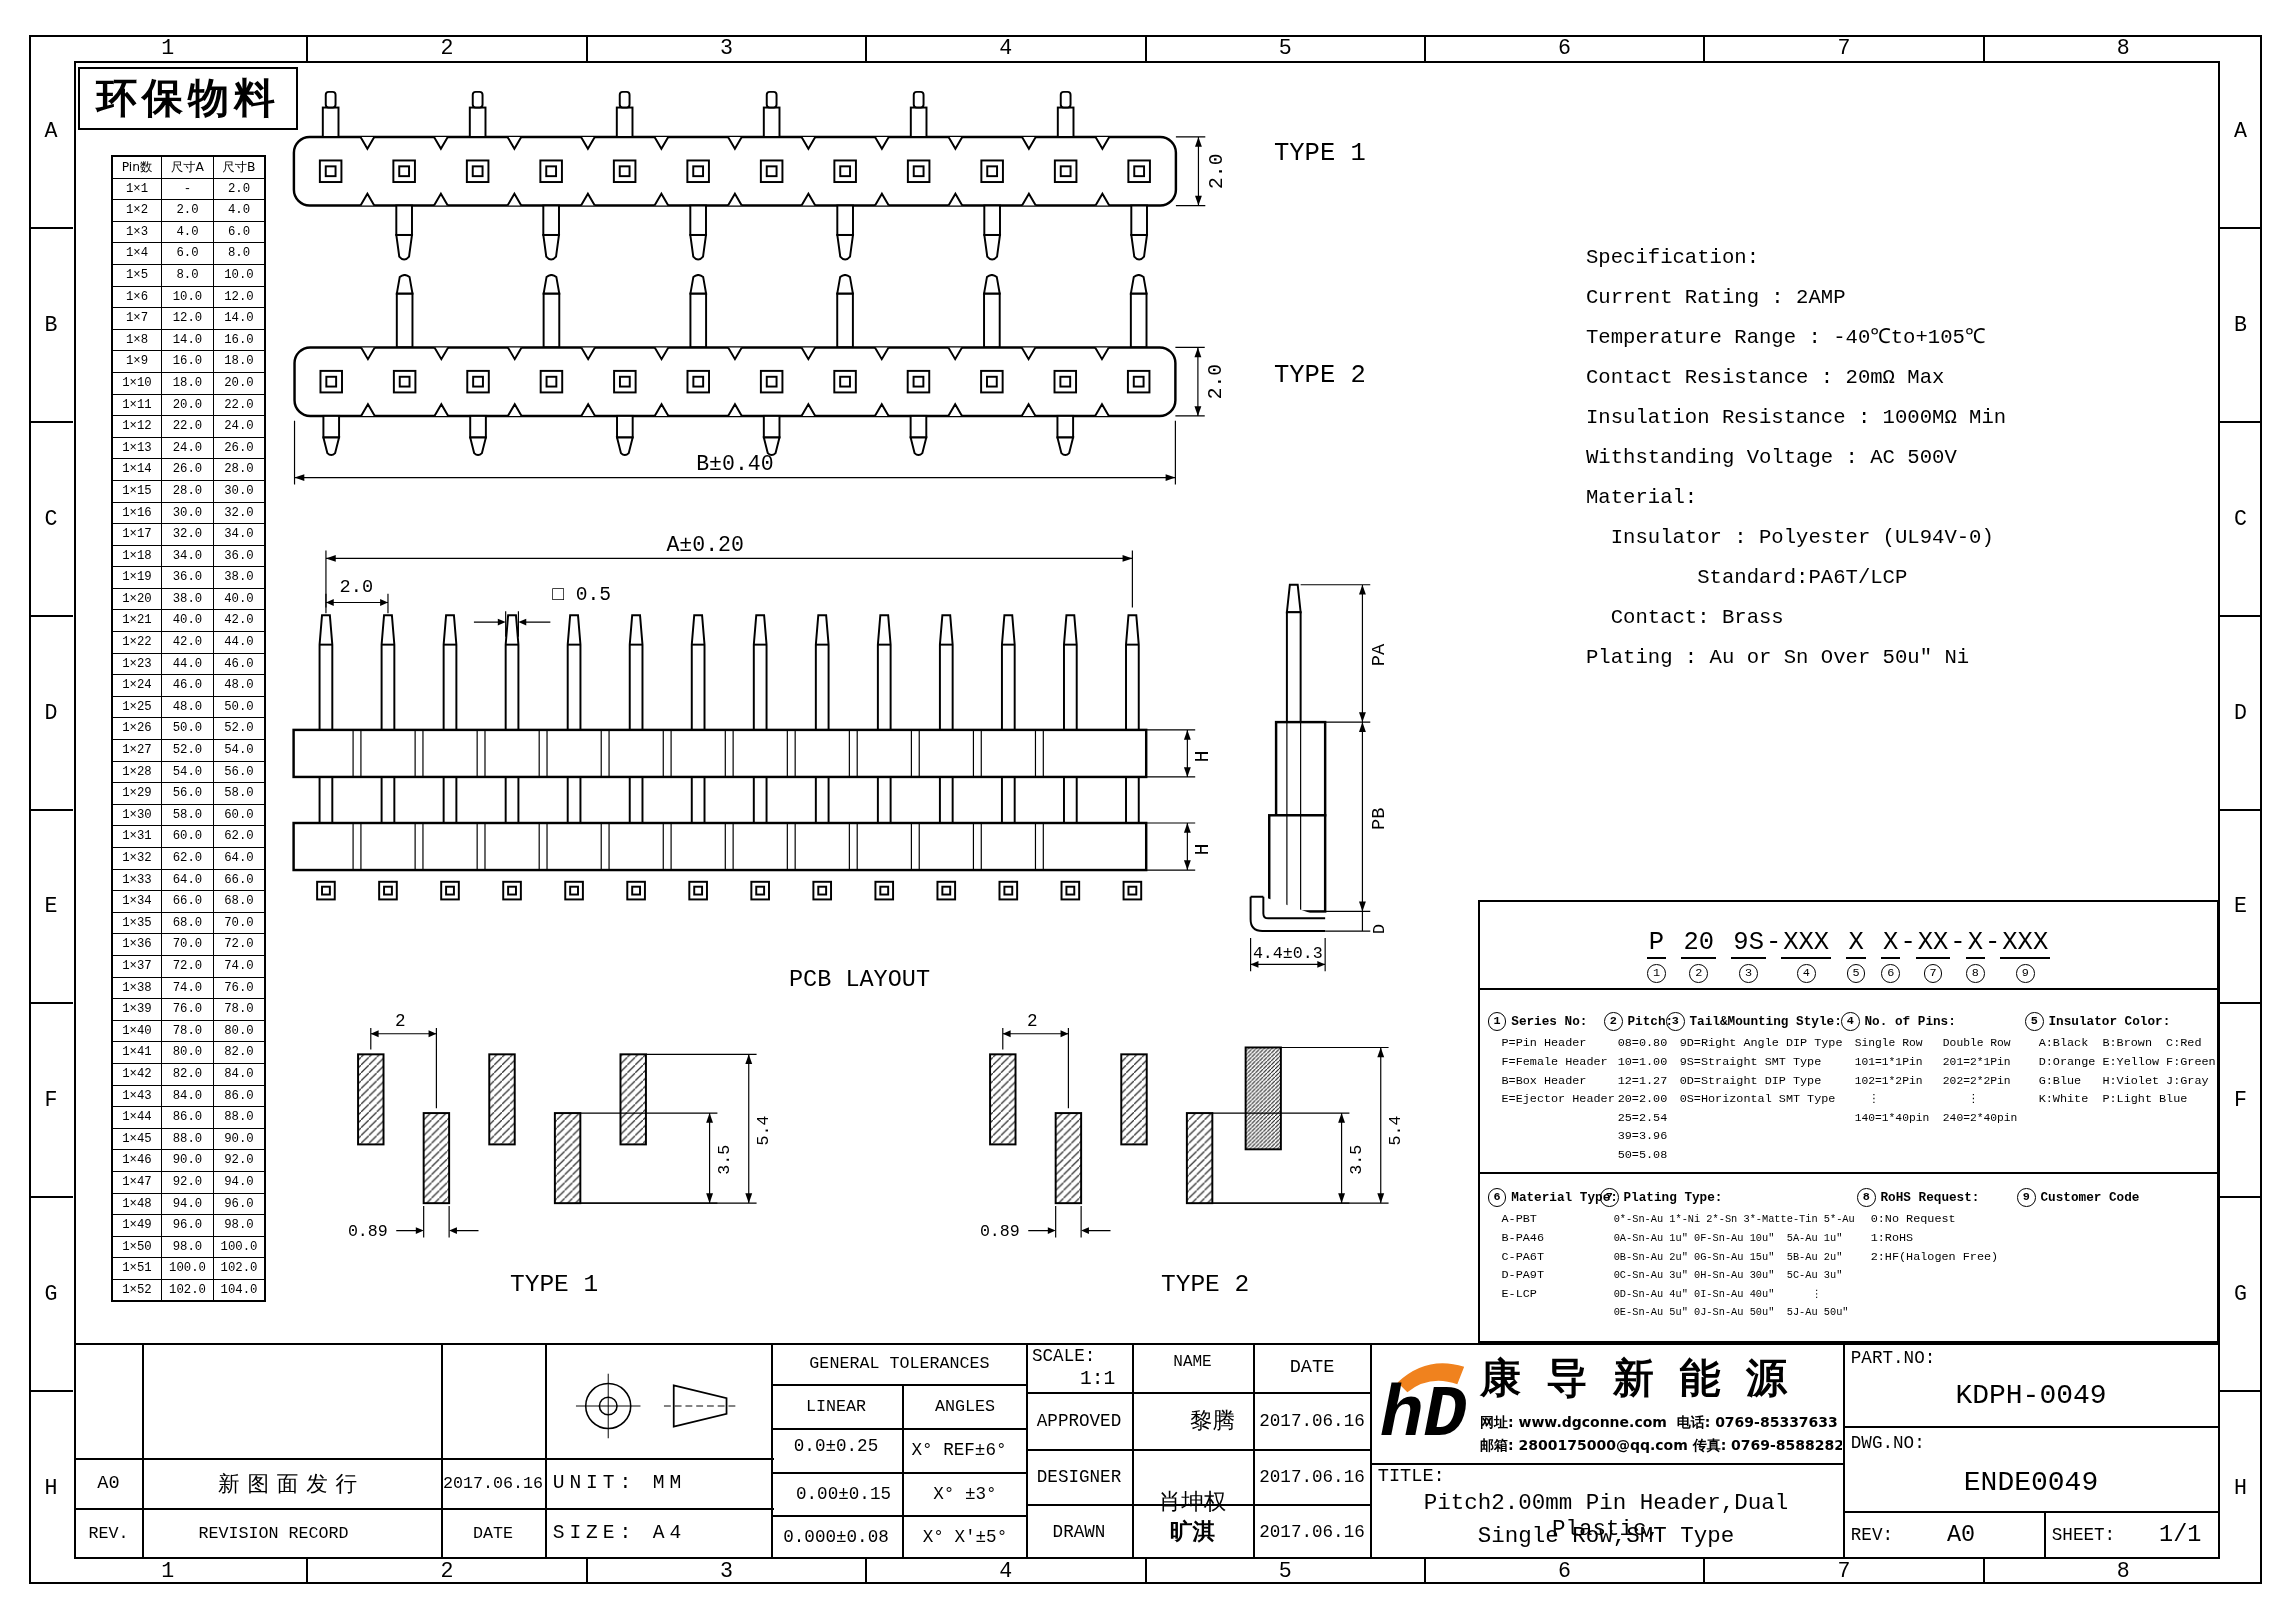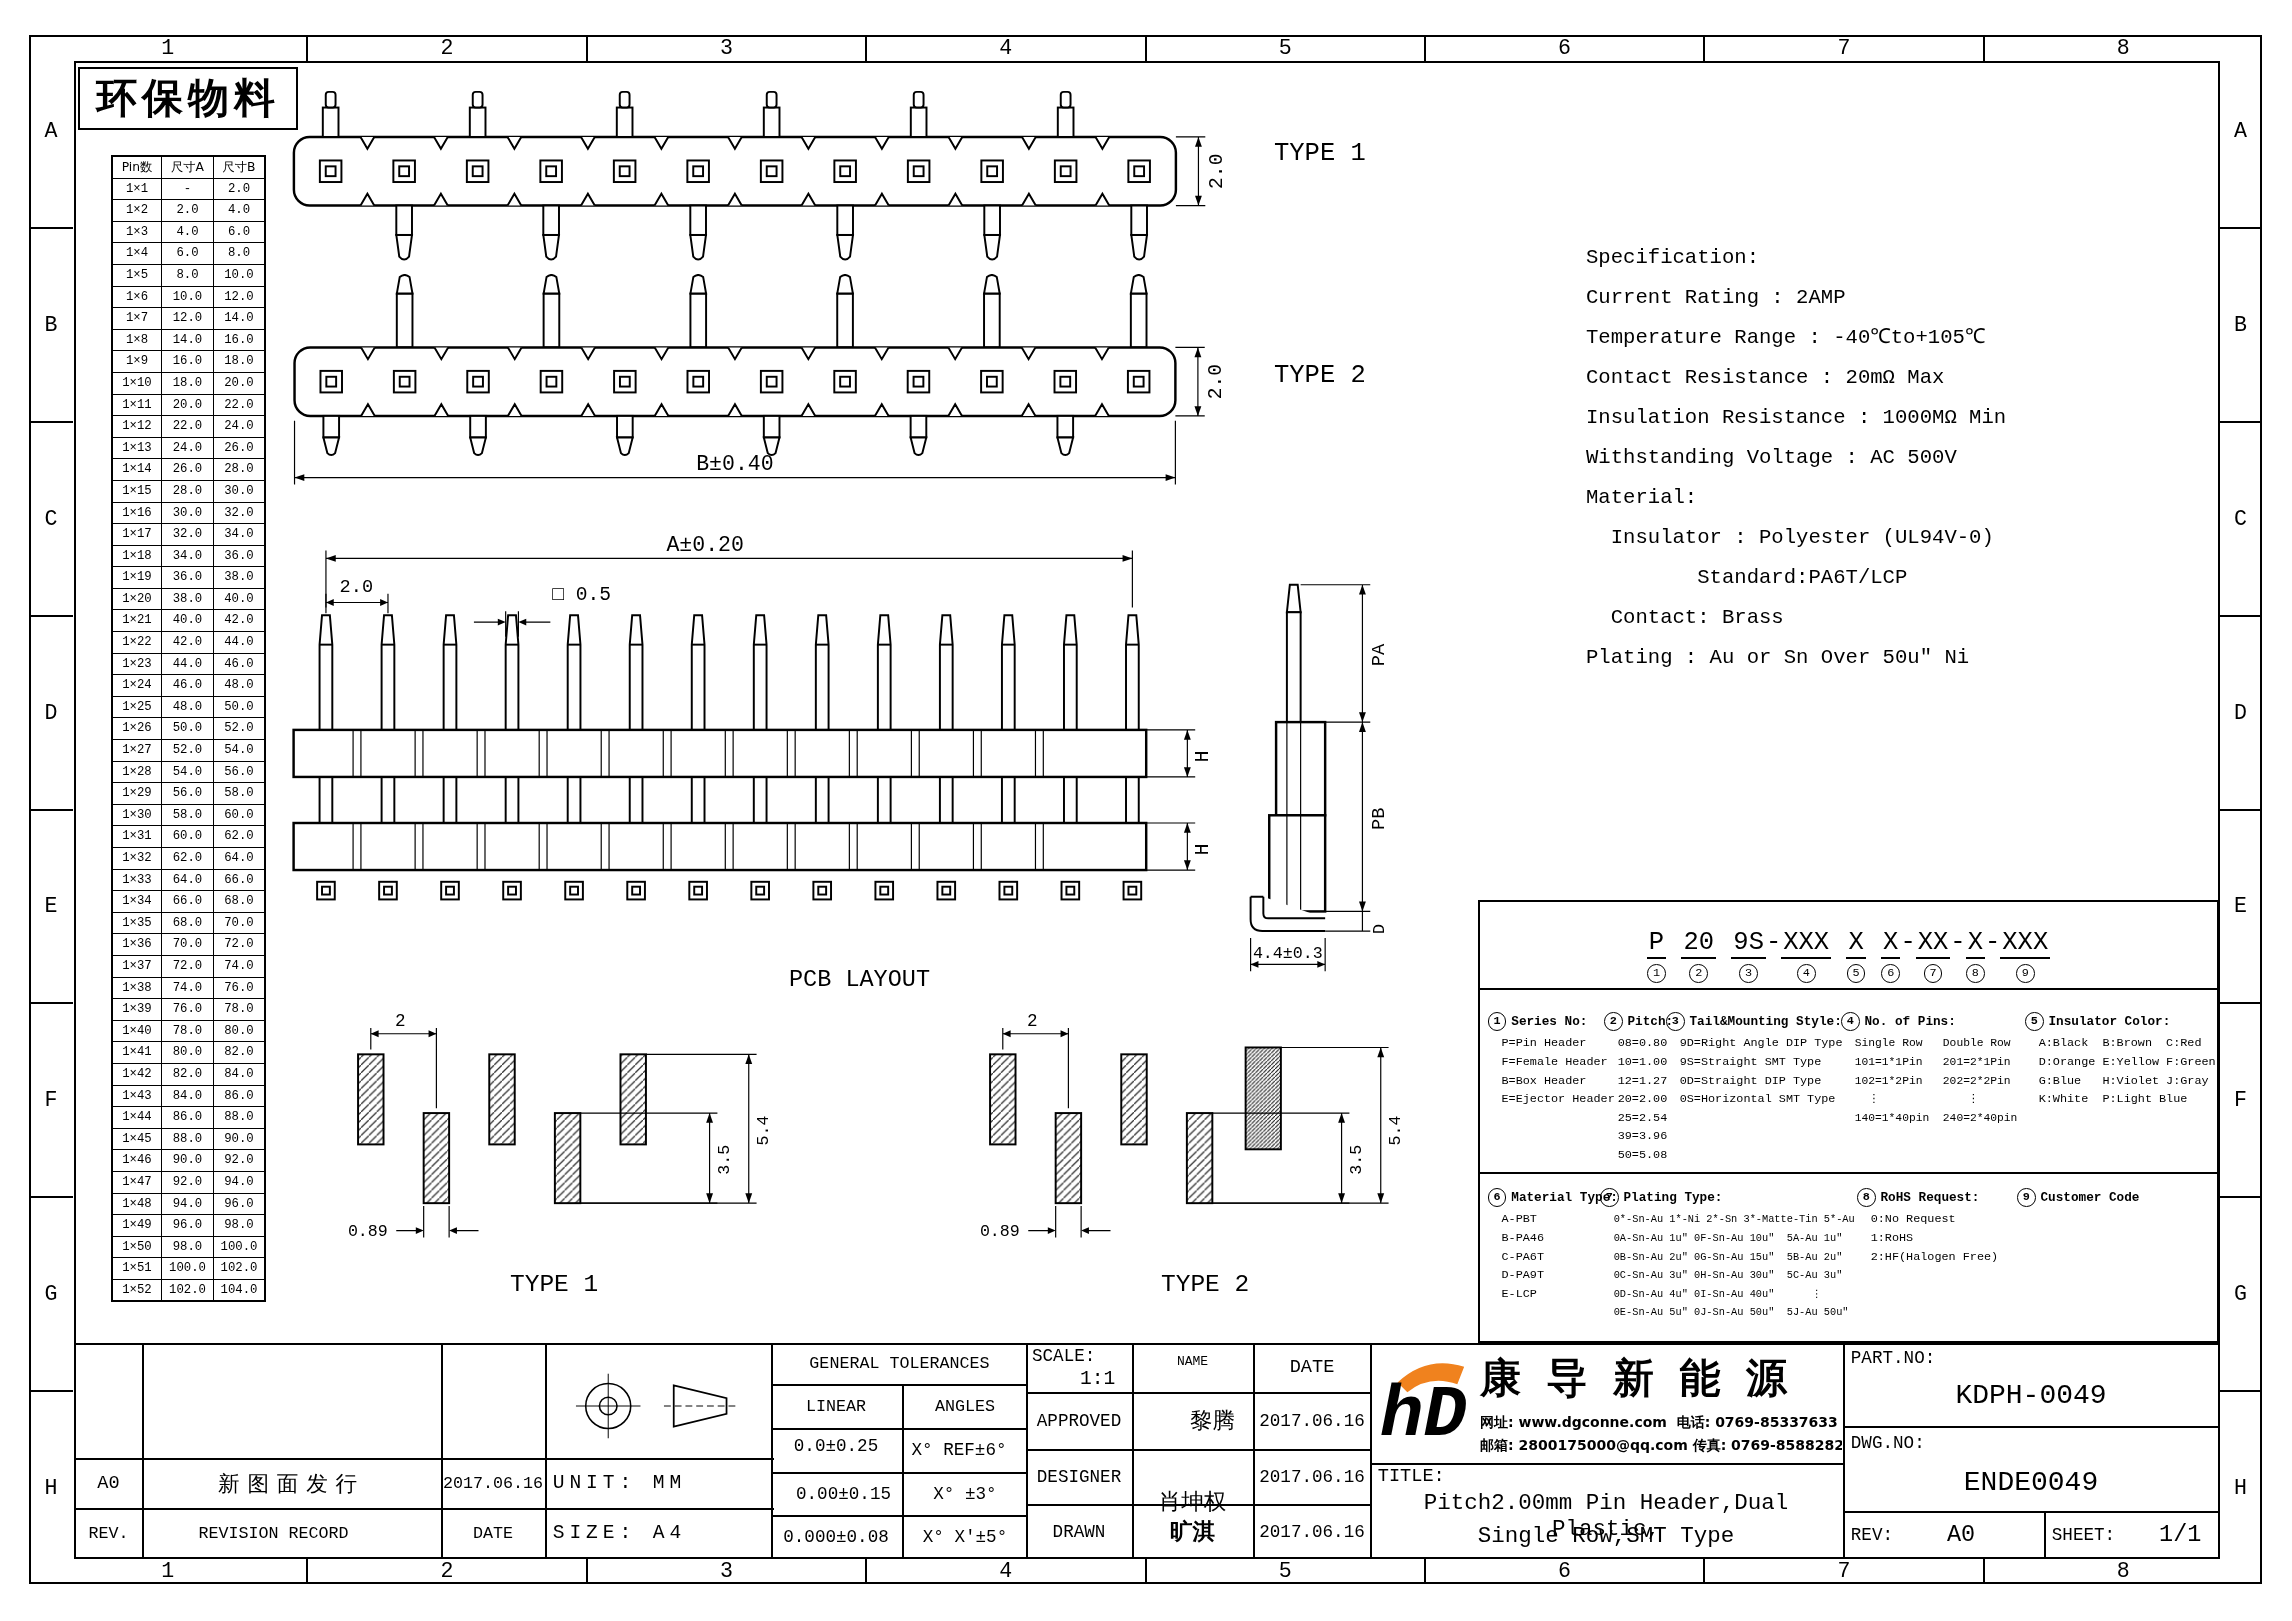--- a/index.html
+++ b/index.html
@@ -878,21 +878,21 @@
   <div class="tb ctr" style="left:771px;top:1472px;width:145px;height:43px;font-size:17.6px;">0.00±0.15</div>
   <div class="tb ctr" style="left:902px;top:1472px;width:126px;height:43px;font-size:17.6px;">X° ±3°</div>
   <div class="tb ctr" style="left:771px;top:1515px;width:130px;height:43px;font-size:17.6px;">0.000±0.08</div>
   <div class="tb ctr" style="left:902px;top:1515px;width:126px;height:43px;font-size:17.6px;">X° X'±5°</div>
 
   <div class="tb" style="left:1032px;top:1346px;font-size:17.6px;">SCALE:</div>
   <div class="tb" style="left:1080px;top:1368px;font-size:19.6px;">1:1</div>
   <div class="tb ctr" style="left:1026px;top:1392px;width:106px;height:57px;font-size:17.6px;">APPROVED</div>
   <div class="tb ctr" style="left:1026px;top:1449px;width:106px;height:55px;font-size:17.6px;">DESIGNER</div>
   <div class="tb ctr" style="left:1026px;top:1504px;width:106px;height:55px;font-size:17.6px;">DRAWN</div>
-  <div class="tb ctr" style="left:1132px;top:1343px;width:121px;height:37px;font-size:13px;">NAME</div>
+  <div class="tb ctr" style="left:1132px;top:1343px;width:121px;height:37px;font-size:16px;">NAME</div>
   <div class="tb ctr" style="left:1253px;top:1343px;width:118px;height:49px;font-size:18.6px;">DATE</div>
   <div class="tb ctr sans" style="left:1132px;top:1392px;width:121px;height:57px;font-size:22.5px;margin-left:20px;">黎腾</div>
   <div class="tb ctr" style="left:1253px;top:1392px;width:118px;height:57px;font-size:17.6px;">2017.06.16</div>
   <div class="tb ctr sans" style="left:1132px;top:1479px;width:121px;height:45px;font-size:22.5px;">肖坤权</div>
   <div class="tb ctr" style="left:1253px;top:1449px;width:118px;height:55px;font-size:17.6px;">2017.06.16</div>
   <div class="tb ctr sans" style="left:1132px;top:1504px;width:121px;height:55px;font-size:22.5px;font-weight:bold;">旷淇</div>
   <div class="tb ctr" style="left:1253px;top:1504px;width:118px;height:55px;font-size:17.6px;">2017.06.16</div>
 
   <div class="tb" style="left:1370px;top:1343px;width:472px;height:121px;overflow:hidden;">
     <svg style="position:absolute;left:5.9px;top:9.8px;" width="96" height="98" viewBox="0 0 98 100">

